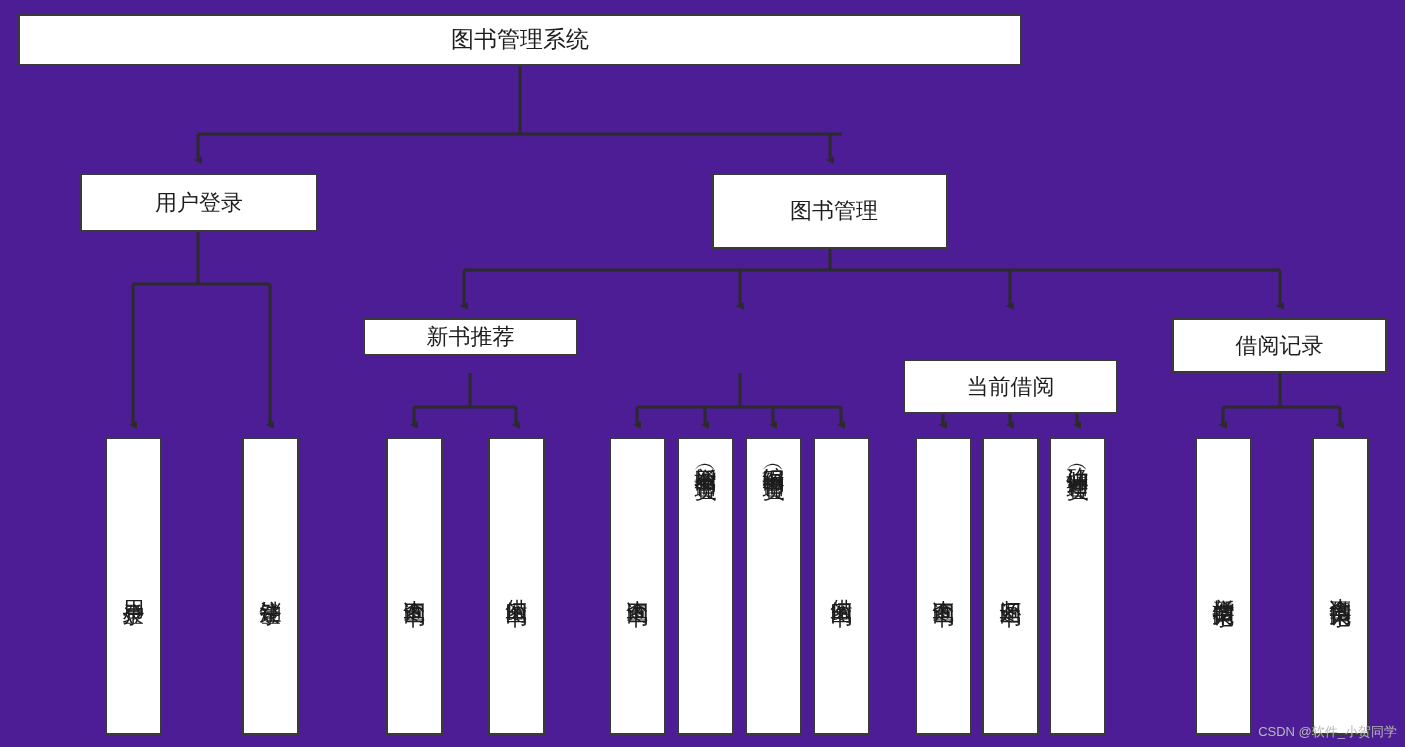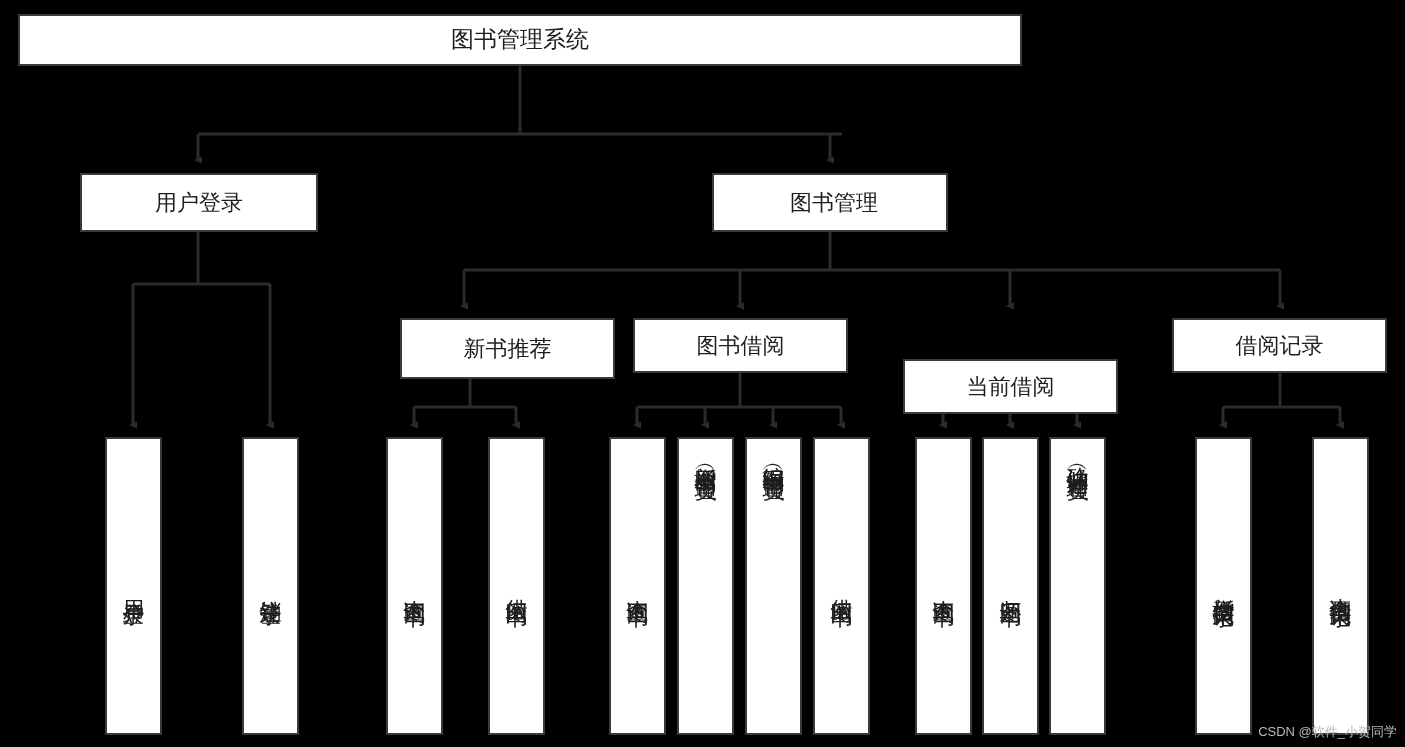--- a/index.html
+++ b/index.html
@@ -8,21 +8,21 @@
     padding: 0;
     background: #ffffff;
   }
   body {
     font-family: "Liberation Sans", "DejaVu Sans", sans-serif;
   }
   #diagram-root {
     position: relative;
     width: 1405px;
     height: 747px;
-    background: #000000;
+    background: #4c1d95;
     overflow: hidden;
   }
   #connector-layer {
     position: absolute;
     left: 0;
     top: 0;
     width: 1405px;
     height: 747px;
     pointer-events: none;
   }
@@ -135,31 +135,28 @@
   </svg>
 
   <div class="node root" style="left:18px; top:14px; width:1004px; height:52px;">
     <span class="node-label">图书管理系统</span>
   </div>
 
   <div class="node level1" style="left:80px; top:173px; width:238px; height:59px;">
     <span class="node-label">用户登录</span>
   </div>
 
-  <div class="node level1" style="left:712px; top:173px; width:236px; height:59px;padding-left:8px;">
+  <div class="node level1" style="left:712px; top:173px; width:236px; height:76px;padding-left:8px;">
     <span class="node-label">图书管理</span>
   </div>
 
-  <div class="node level2" style="left:363px; top:318px; width:215px; height:61px;margin-left:37px;">
+  <div class="node level2" style="left:363px; top:318px; width:215px; height:38px;">
     <span class="node-label">新书推荐</span>
   </div>
 
-  <div class="node level2" style="left:633px; top:318px; width:215px; height:55px;">
-    <span class="node-label">图书借阅</span>
-  </div>
 
   <div class="node level2" style="left:903px; top:318px; width:215px; height:55px;margin-top:41px;">
     <span class="node-label">当前借阅</span>
   </div>
 
   <div class="node level2" style="left:1172px; top:318px; width:215px; height:55px;justify-content:center;">
     <span class="node-label">借阅记录</span>
   </div>
 
   <div class="node leaf center-text" style="left:105px; top:437px; width:57px; height:298px;">

